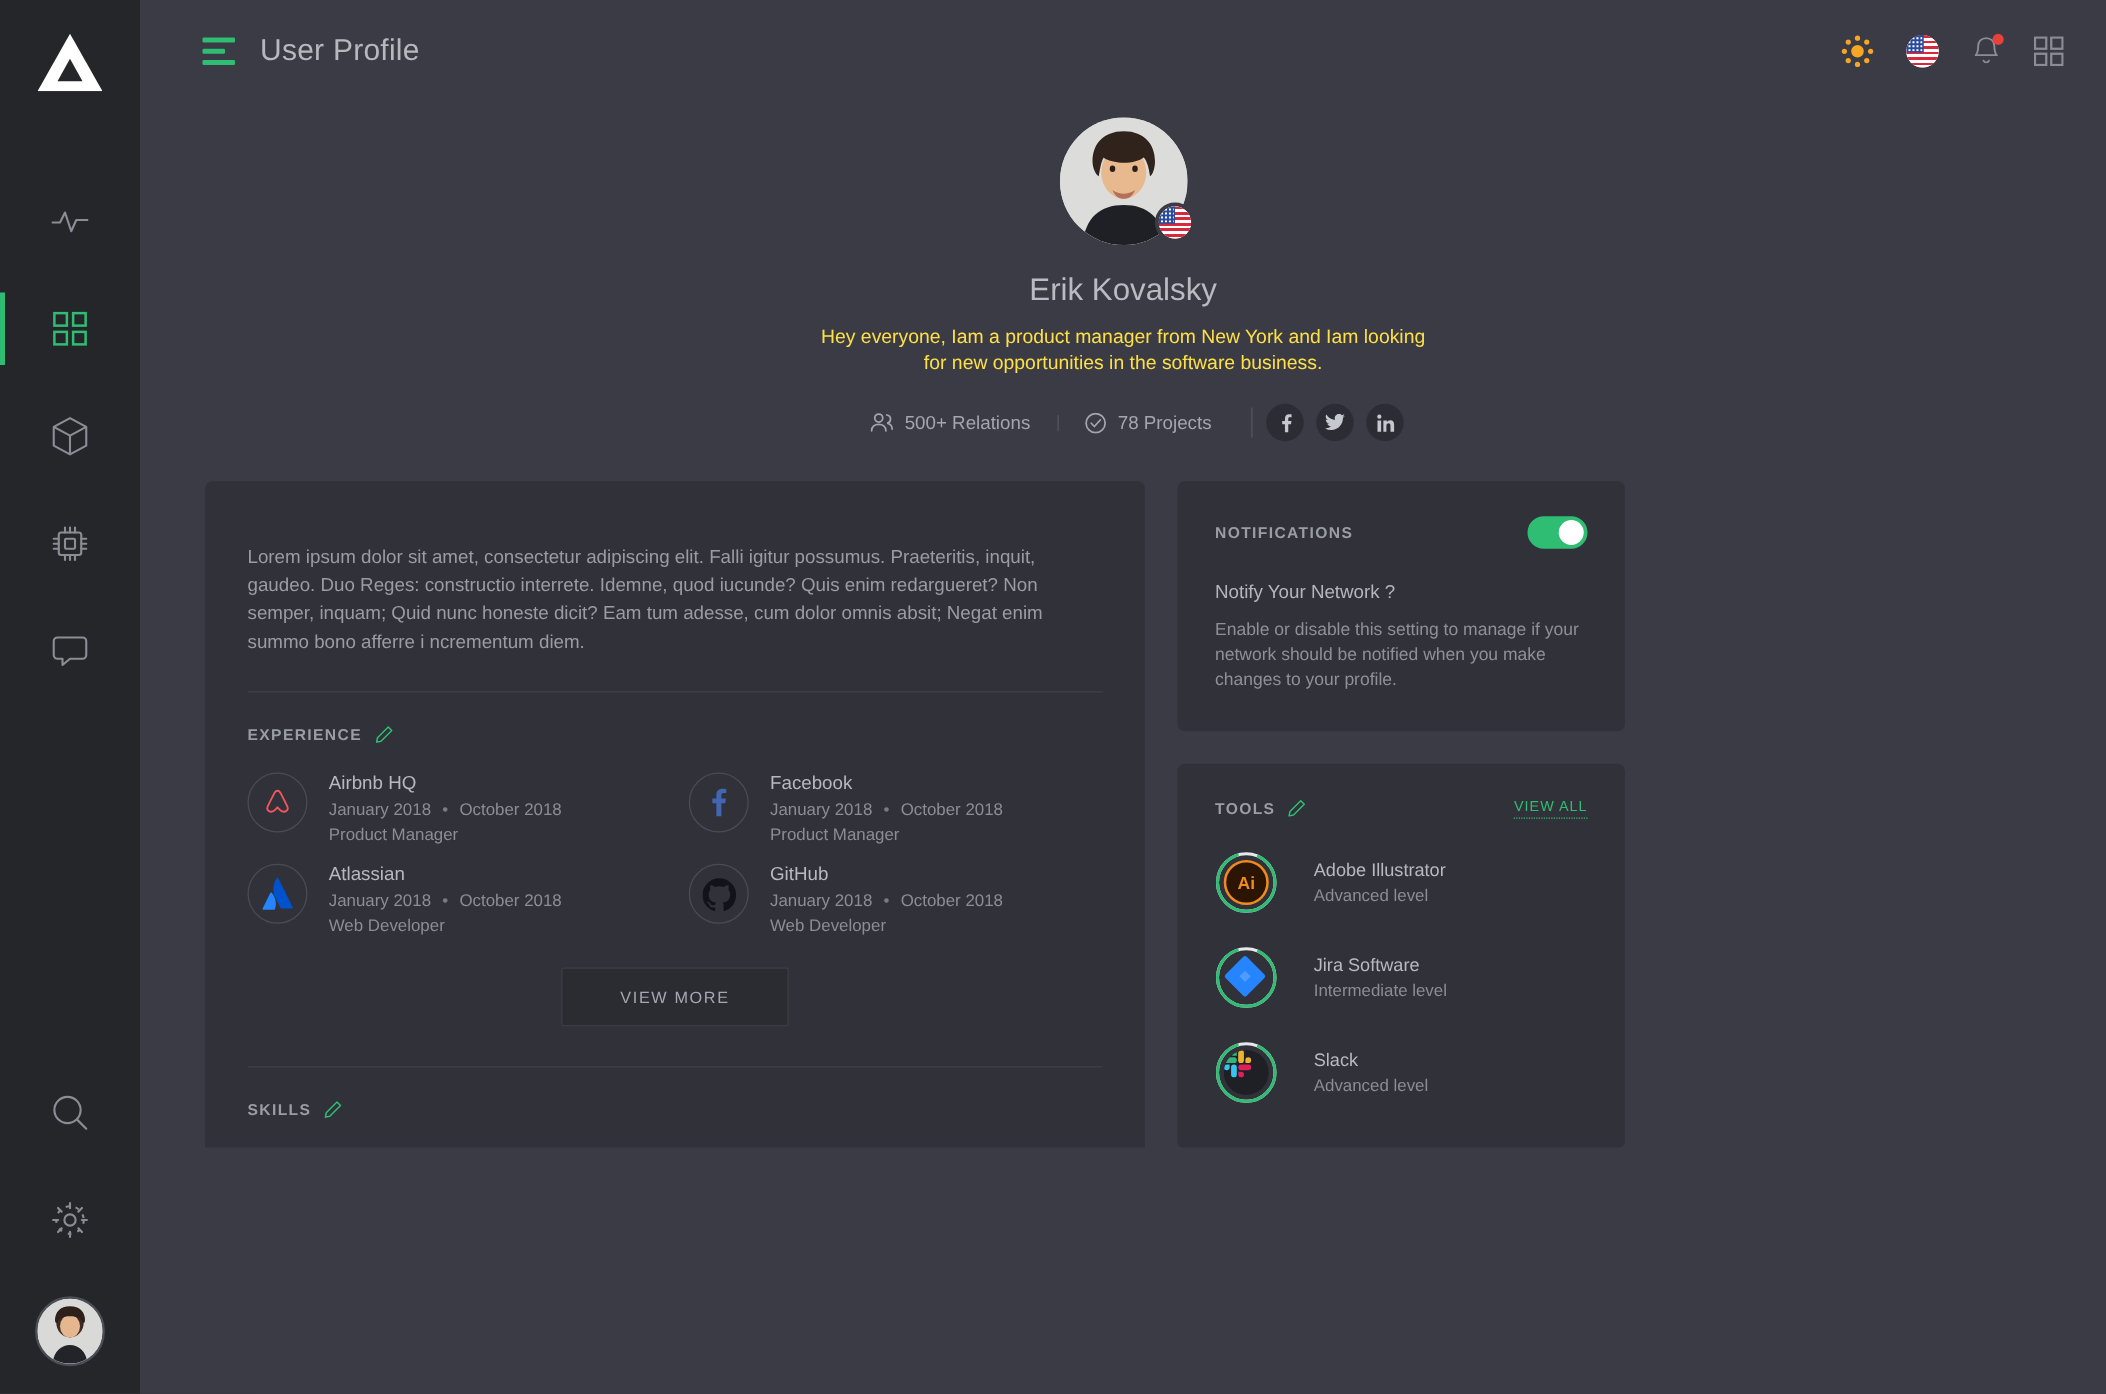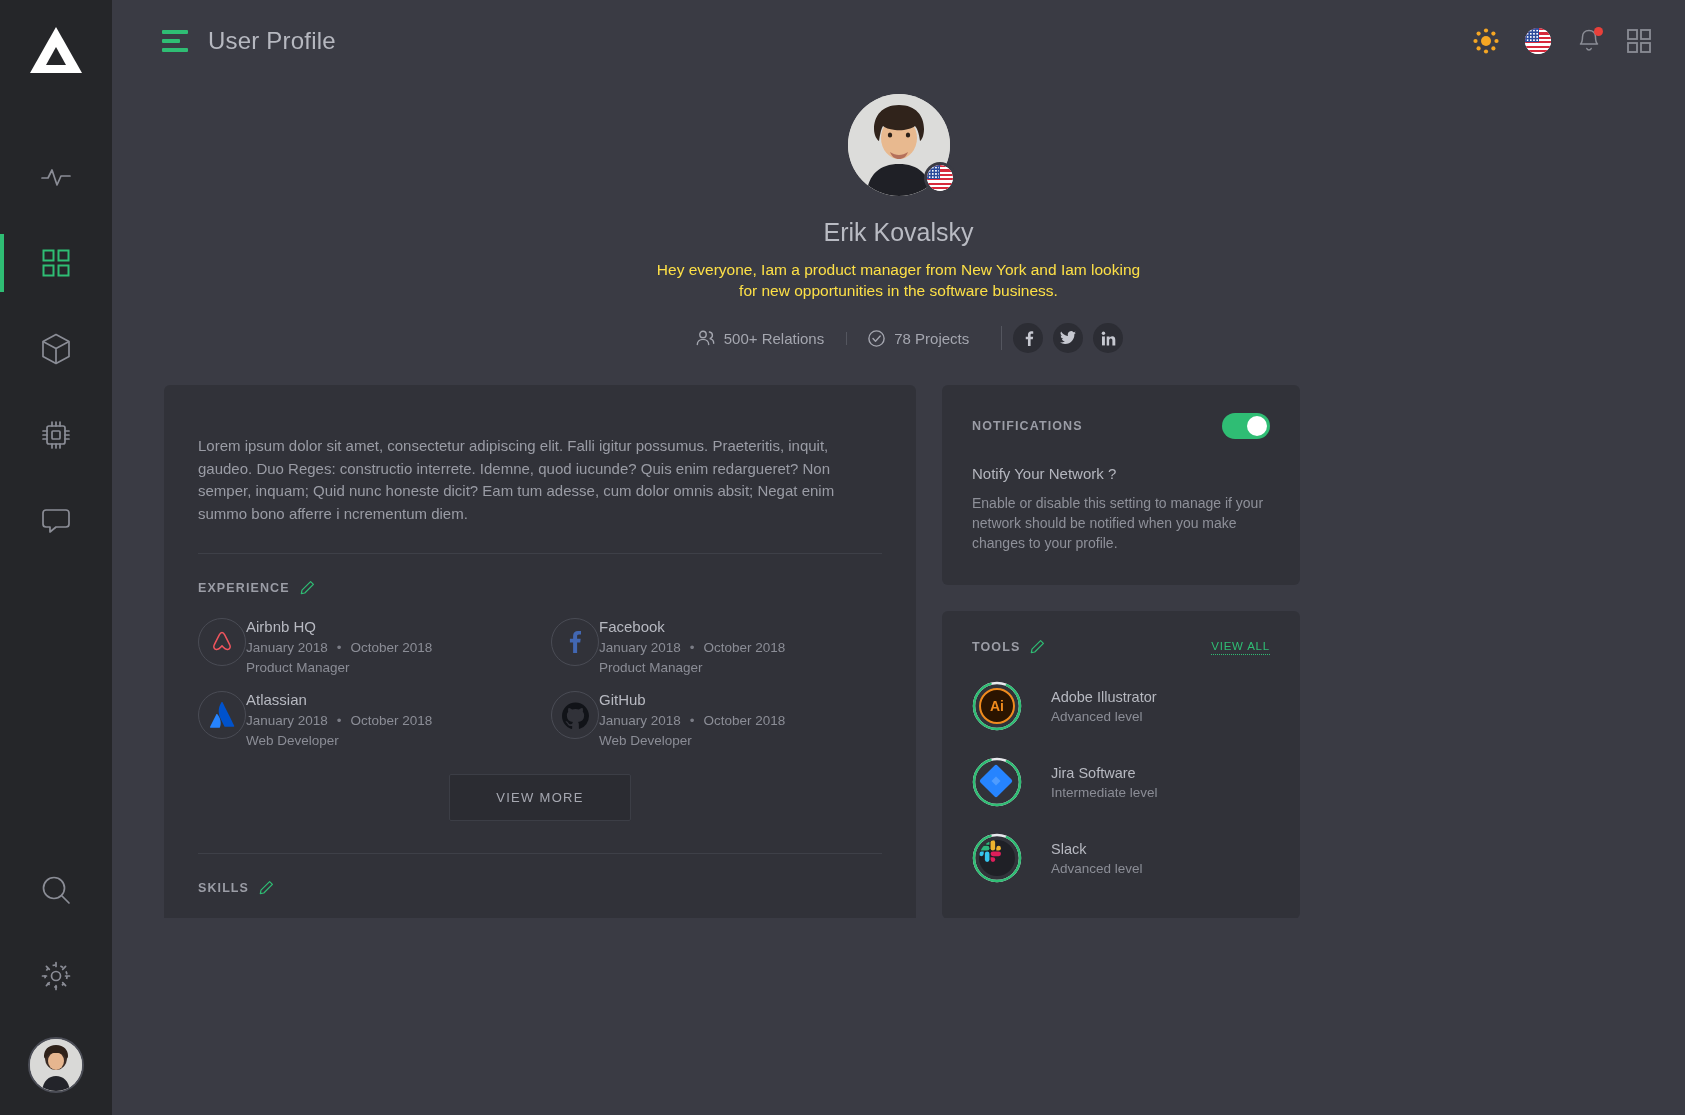--- a/index.html
+++ b/index.html
@@ -100,21 +100,21 @@
   .card { background: #313239; border-radius: 6px; }
 
   .card-pad { padding: 30px 34px 40px; }
   .sec-head { display: flex; align-items: center; gap: 9px; }
   .sec-title { font-size: 12.5px; letter-spacing: 1.1px; color: #9b9da6; font-weight: 700; }
   .pencil { cursor: pointer; display:flex; }
   .about-text { font-size: 15px; line-height: 22.5px; color: #9a9ca5; margin-top: 20px; }
   .divider { height: 1px; background: #3e4048; margin: 28px 0 0; }
 
   .exp-grid { display: grid; grid-template-columns: 1fr 1fr; gap: 16px 22px; margin-top: 22px; }
-  .exp { display: flex; align-items: flex-start; }
+  .exp { display: flex; gap: 17px; align-items: flex-start; }
   .exp-logo {
     width: 48px; height: 48px; border-radius: 50%; border: 1px solid #4a4c55;
     display: flex; align-items: center; justify-content: center; flex: 0 0 48px;
     background: #313239;
   }
   .exp-name { font-size: 15px; color: #b7b9c1; }
   .exp-dates { font-size: 13.5px; color: #8b8d96; margin-top: 5px; }
   .exp-dates .dot { display:inline-block; margin: 0 9px; color:#7a7c85; }
   .exp-role { font-size: 13.5px; color: #8b8d96; margin-top: 5px; }
 

